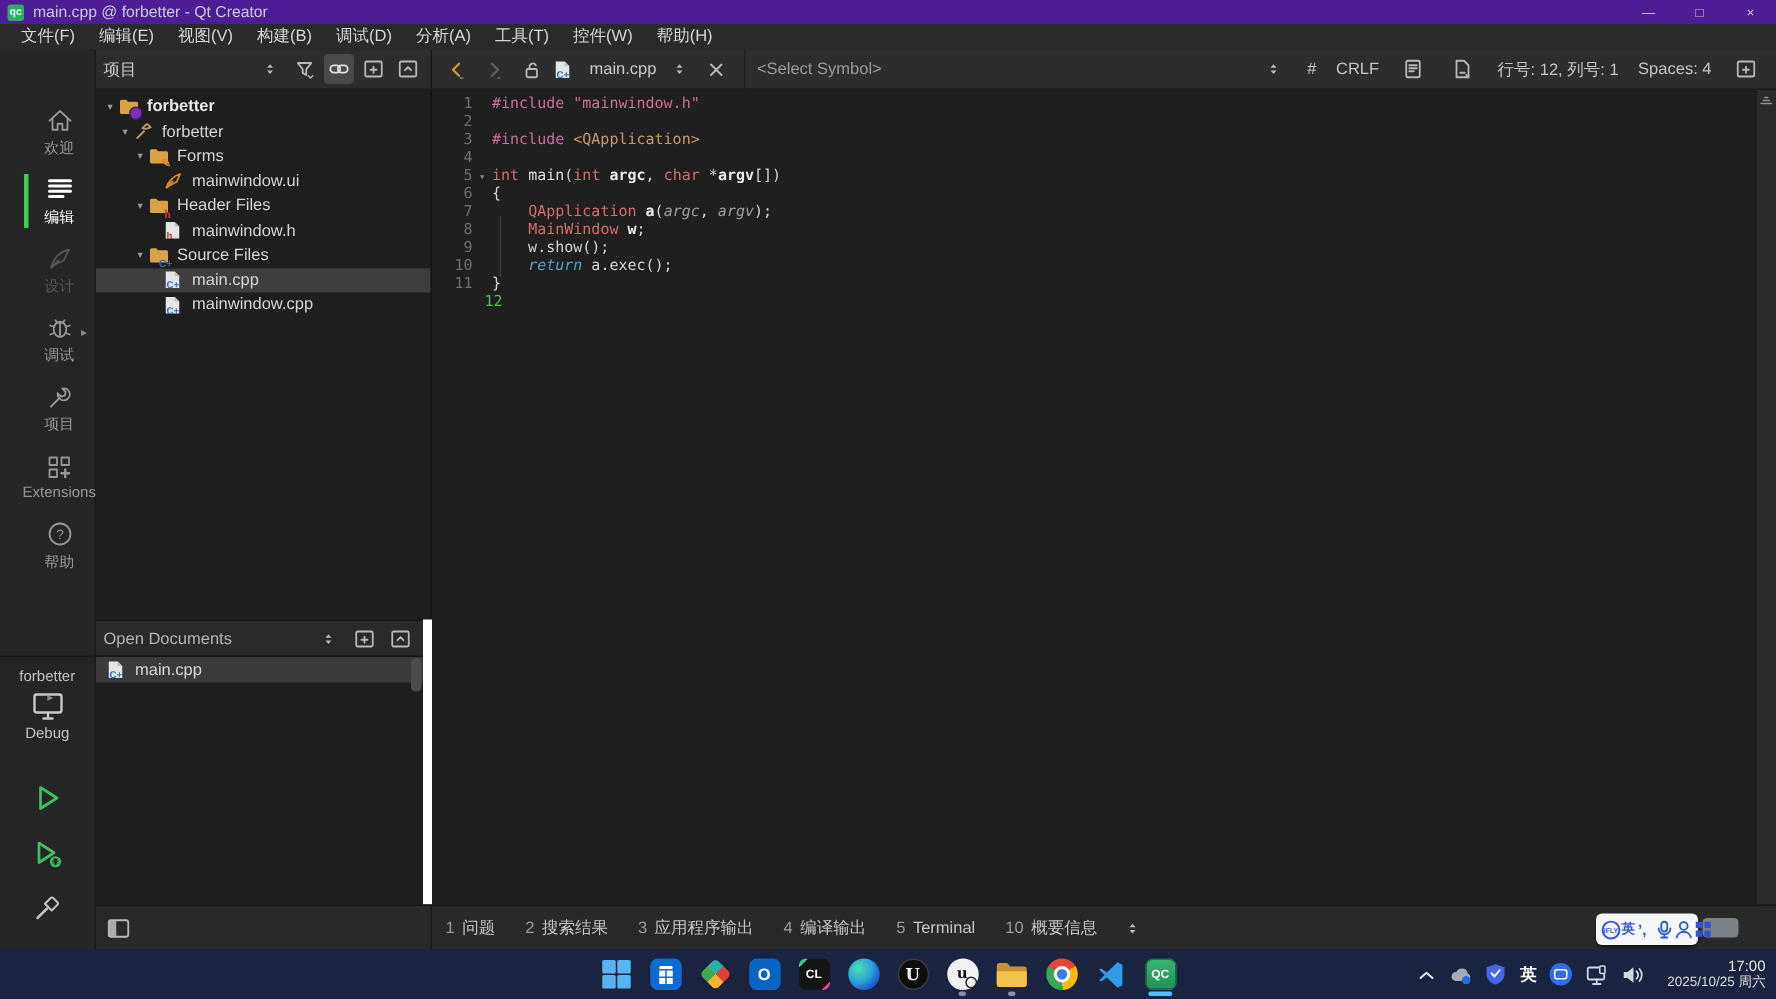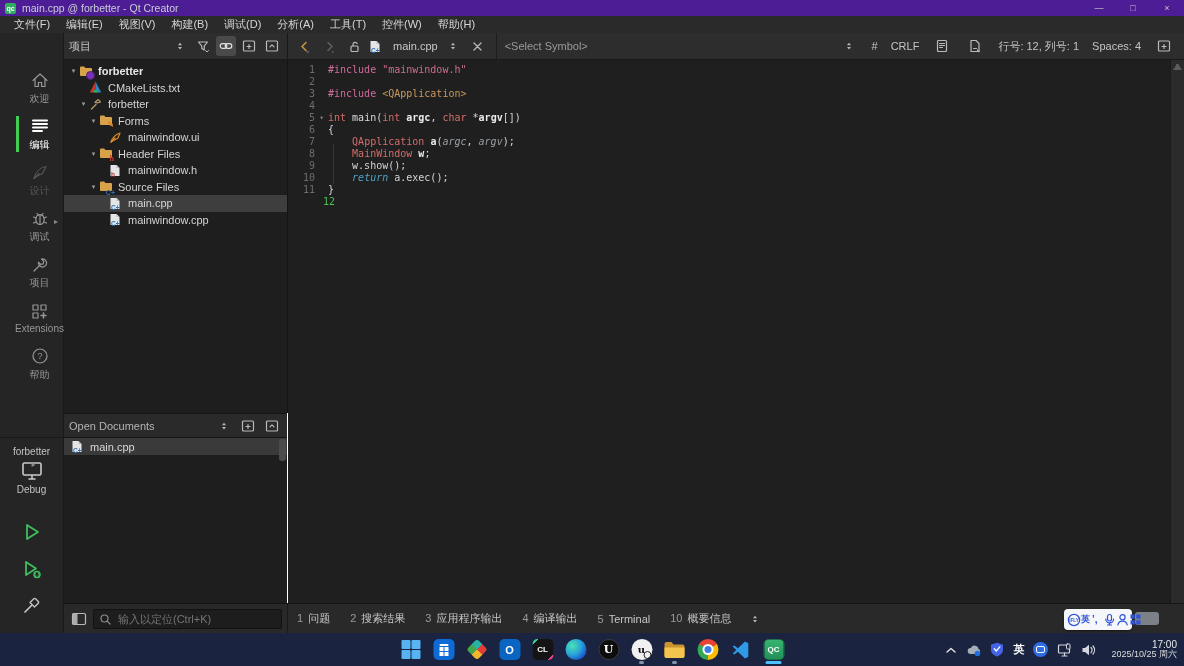--- a/index.html
+++ b/index.html
@@ -56,21 +56,21 @@
   .trow{display:flex;align-items:center;height:16.5px;font-size:11px;color:#d4d4d4;white-space:nowrap;}
   .trow.selected{background:#3e3e3e;}
   .texp{width:11px;text-align:center;font-size:7px;color:#9a9a9a;flex:none;}
   .ticon{width:14px;height:13px;position:relative;flex:none;margin-right:5px;}
   .tlabel{overflow:hidden;}
   .bold{font-weight:bold;color:#e8e8e8;}
   .badge{position:absolute;font-weight:bold;}
 
   
   .odocs{position:absolute;left:64px;top:413px;width:224px;bottom:63px;background:#1e1e1e;
-         border-right:1px solid #ffffff;box-sizing:border-box;z-index:11;}
+         border-right:6px solid #ffffff;box-sizing:border-box;z-index:11;}
   .odocs-header{height:25px;background:#2a2a2a;border-top:1px solid #151515;border-bottom:1px solid #151515;
                 display:flex;align-items:center;font-size:11px;color:#b4b4b4;padding:0 5px;gap:4px;box-sizing:border-box;}
   .odocs-header .grow{flex:1}
   .odoc-row{display:flex;align-items:center;height:17px;font-size:11px;color:#d8d8d8;padding-left:7px;}
   .odoc-row.selected{background:#3a3a3a;}
   .odoc-scroll{position:absolute;right:1px;top:26px;width:7px;height:22px;background:#4c4c4c;border-radius:3px;}
 
   
   .editor{position:absolute;left:288px;top:60px;right:13px;bottom:63px;background:#1f1f1f;
           font-family:"DejaVu Sans Mono",monospace;font-size:10px;overflow:hidden;z-index:9;padding-top:4px;box-sizing:border-box;}
@@ -379,31 +379,20 @@
           <span class="texp">▾</span>
           <span class="ticon">
             <svg width="14" height="12" viewBox="0 0 14 12">
               <path d="M1 2.5 a1 1 0 0 1 1-1 h3.2 l1.2 1.4 H12 a1 1 0 0 1 1 1 V10 a1 1 0 0 1-1 1 H2 a1 1 0 0 1-1-1 Z" fill="#d8a348"></path>
             </svg>
             <span class="badge" style="right:-2px;bottom:-2px;width:7px;height:7px;border-radius:50%;background:#7b2fbf;border:1px solid #41245e;"></span>
           </span>
           <span class="tlabel bold">forbetter</span>
         </div>
         <div class="trow" style="padding-left: 14px;">
-          <span class="texp"></span>
-          <span class="ticon">
-            <svg width="13" height="12" viewBox="0 0 13 12">
-              <polygon points="6.5,0.5 0.8,11.5 6.5,11.5" fill="#c0392b"></polygon>
-              <polygon points="6.5,0.5 12.2,11.5 6.5,11.5" fill="#2e86c1"></polygon>
-              <rect x="4.6" y="9" width="3.8" height="2.5" fill="#27ae60"></rect>
-            </svg>
-          </span>
-          <span class="tlabel">CMakeLists.txt</span>
-        </div>
-        <div class="trow" style="padding-left: 14px;">
           <span class="texp">▾</span>
           <span class="ticon">
             <svg width="13" height="12" viewBox="0 0 13 12" fill="none" stroke="currentColor" stroke-width="1.2" stroke-linecap="round" stroke-linejoin="round">
               <path d="M2.5 11 L7 6.5" stroke="#b89a6a" stroke-width="1.3"></path>
               <path d="M6 4.5 l2.5-2.5 a.8.8 0 0 1 1.1 0 l1.9 1.9 -3.3 1z" stroke="#b89a6a"></path>
             </svg>
           </span>
           <span class="tlabel">forbetter</span>
         </div>
         <div class="trow" style="padding-left: 24px;">
@@ -592,29 +581,20 @@
   </div>
 
   <div class="bottombar">
     <div class="loc-cell">
       <span class="tbtn" id="ic-panel">
           <svg width="16" height="16" viewBox="0 0 16 16" fill="none" stroke="currentColor" stroke-width="1.2" stroke-linecap="round" stroke-linejoin="round">
             <rect x="1.5" y="2.5" width="13" height="11" rx="1.5"></rect>
             <rect x="1.5" y="2.5" width="5" height="11" fill="currentColor" stroke="none" opacity=".9"></rect>
           </svg>
         </span>
-      <span class="locator">
-        <input placeholder="输入以定位(Ctrl+K)" style="">
-        <span class="loc-search" id="ic-search">
-            <svg width="12" height="12" viewBox="0 0 12 12" fill="none" stroke="currentColor" stroke-width="1.2" stroke-linecap="round" stroke-linejoin="round">
-              <circle cx="5.5" cy="5.5" r="3.5"></circle>
-              <path d="M8.2 8.2 L11 11"></path>
-            </svg>
-          </span>
-      </span>
     </div>
     <div class="panes" id="panes">
         <span><span class="pane-num">1</span><span>问题</span></span>
         <span><span class="pane-num">2</span><span>搜索结果</span></span>
         <span><span class="pane-num">3</span><span>应用程序输出</span></span>
         <span><span class="pane-num">4</span><span>编译输出</span></span>
         <span><span class="pane-num">5</span><span>Terminal</span></span>
         <span><span class="pane-num">10</span><span>概要信息</span></span>
       </div>
     <span class="tbtn" id="ic-pane-spin" style="margin-left:14px;">

